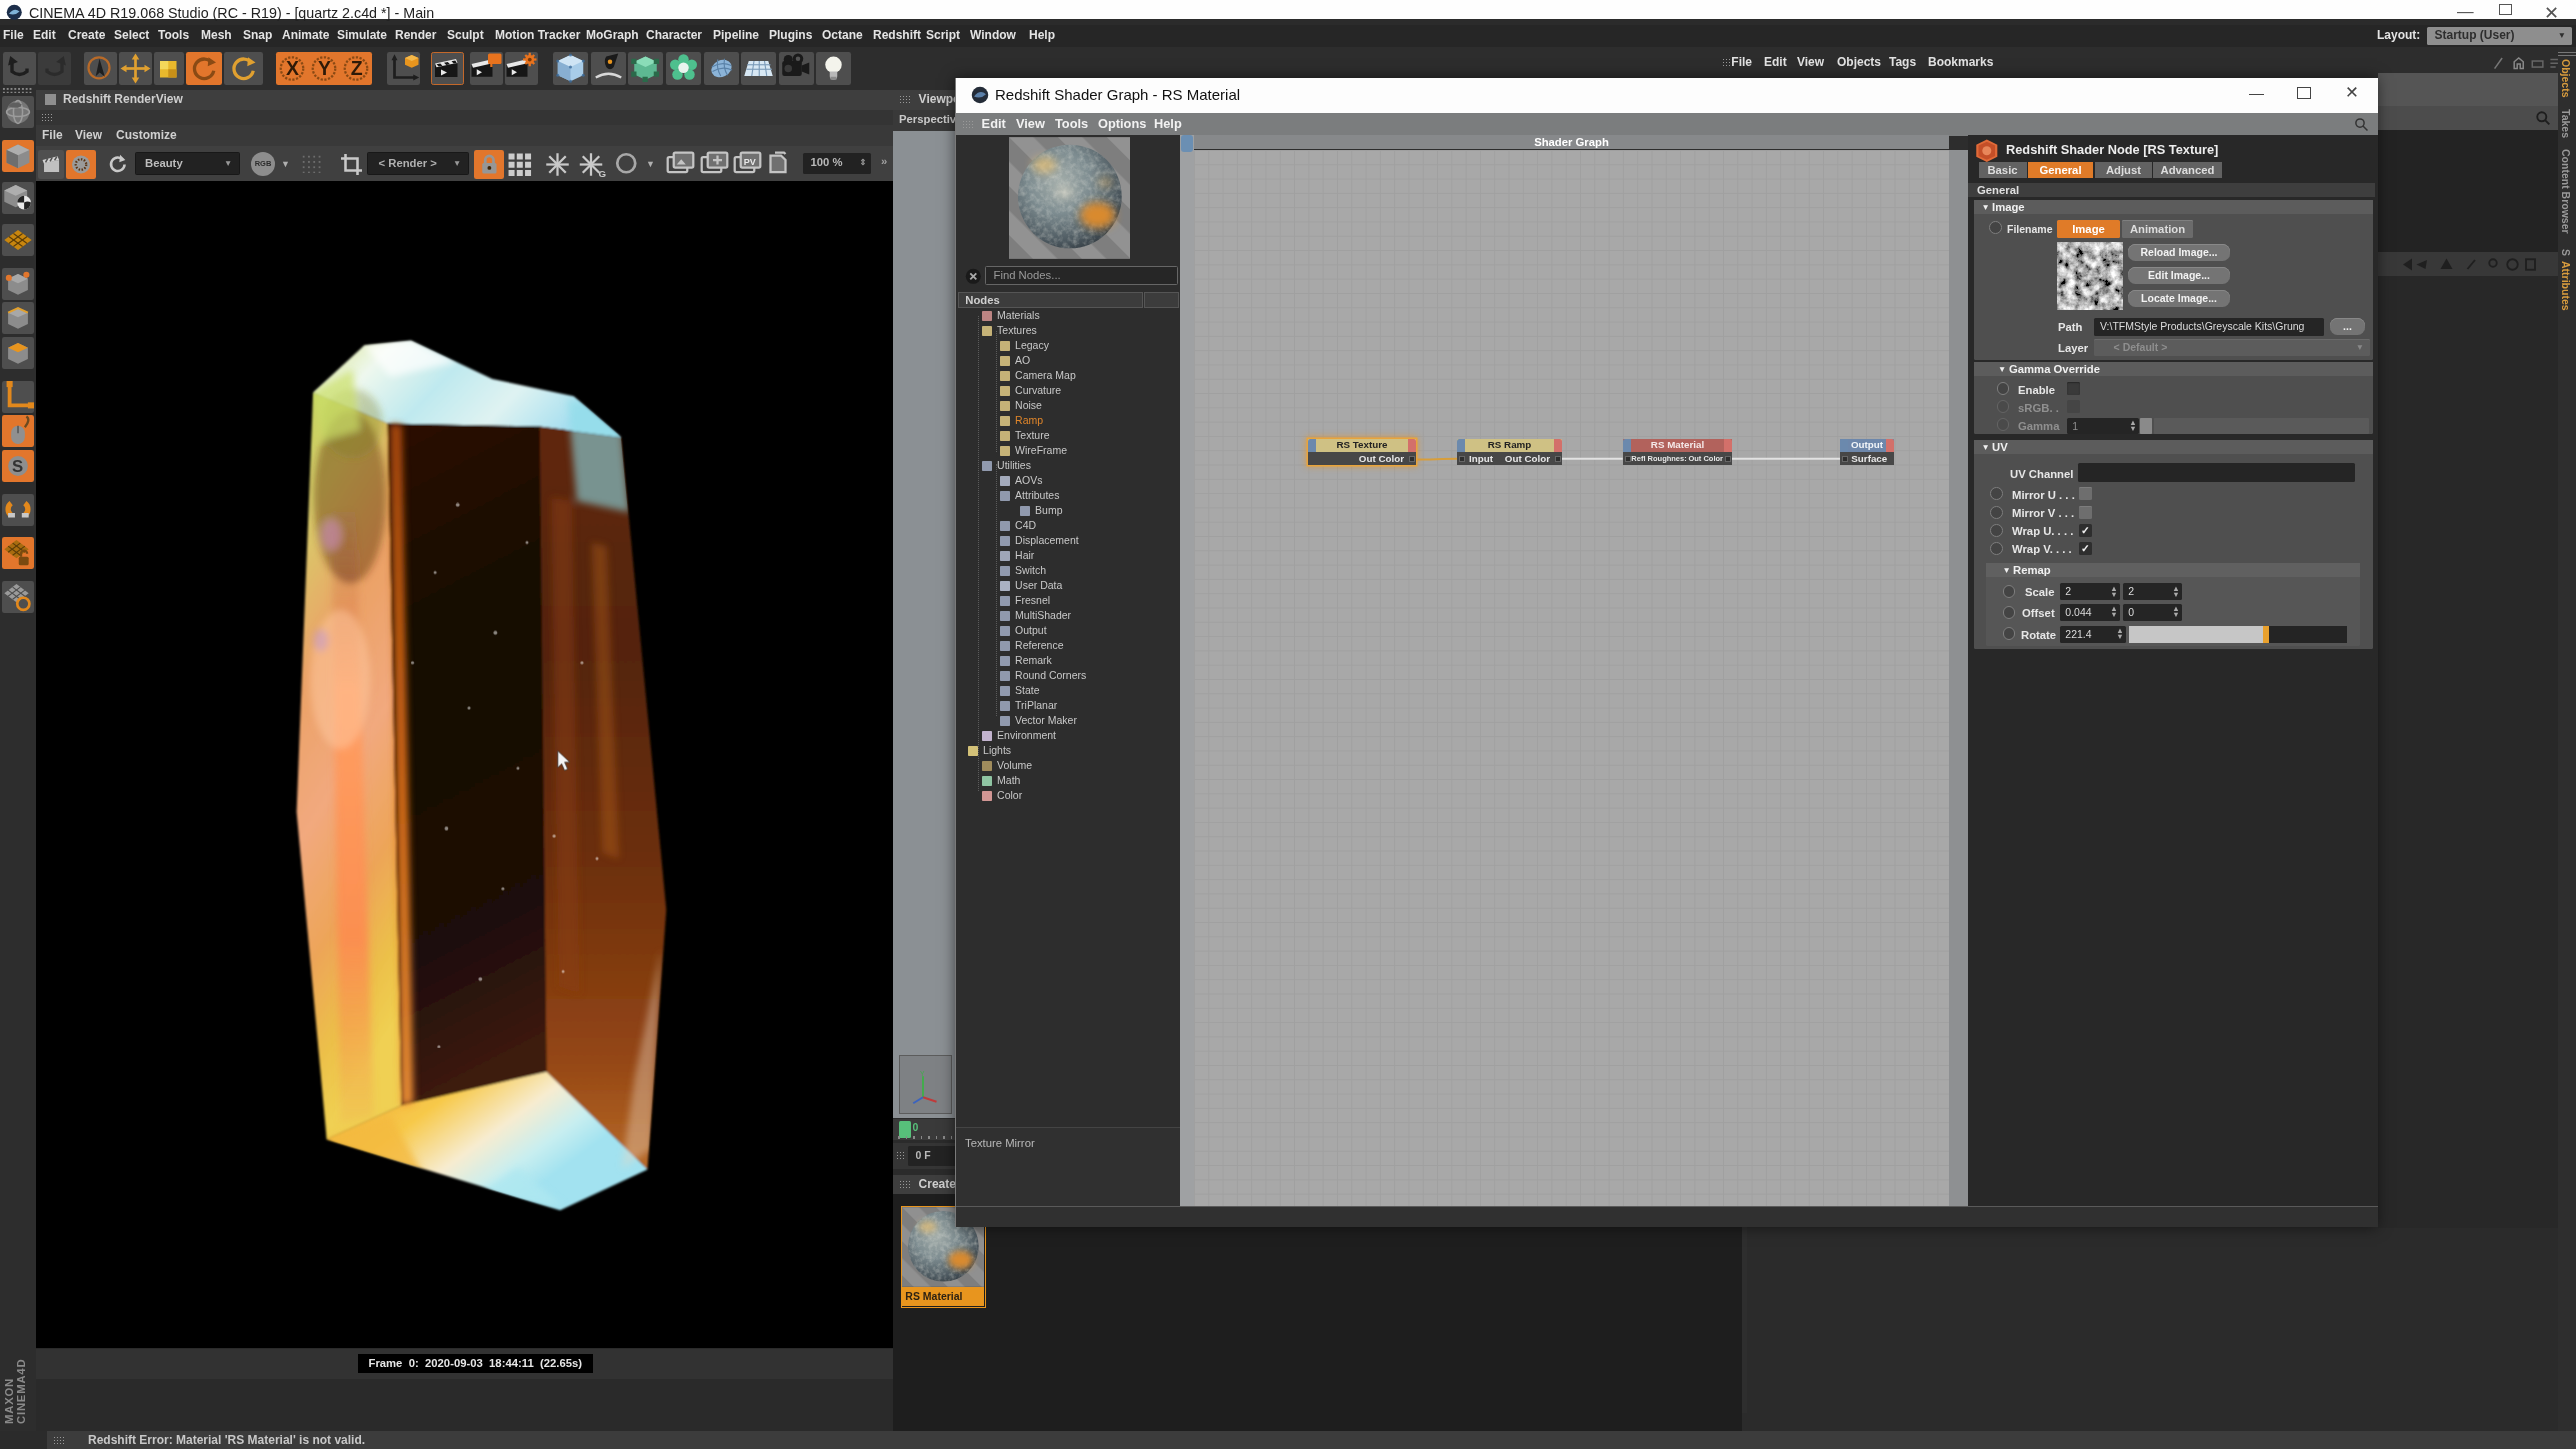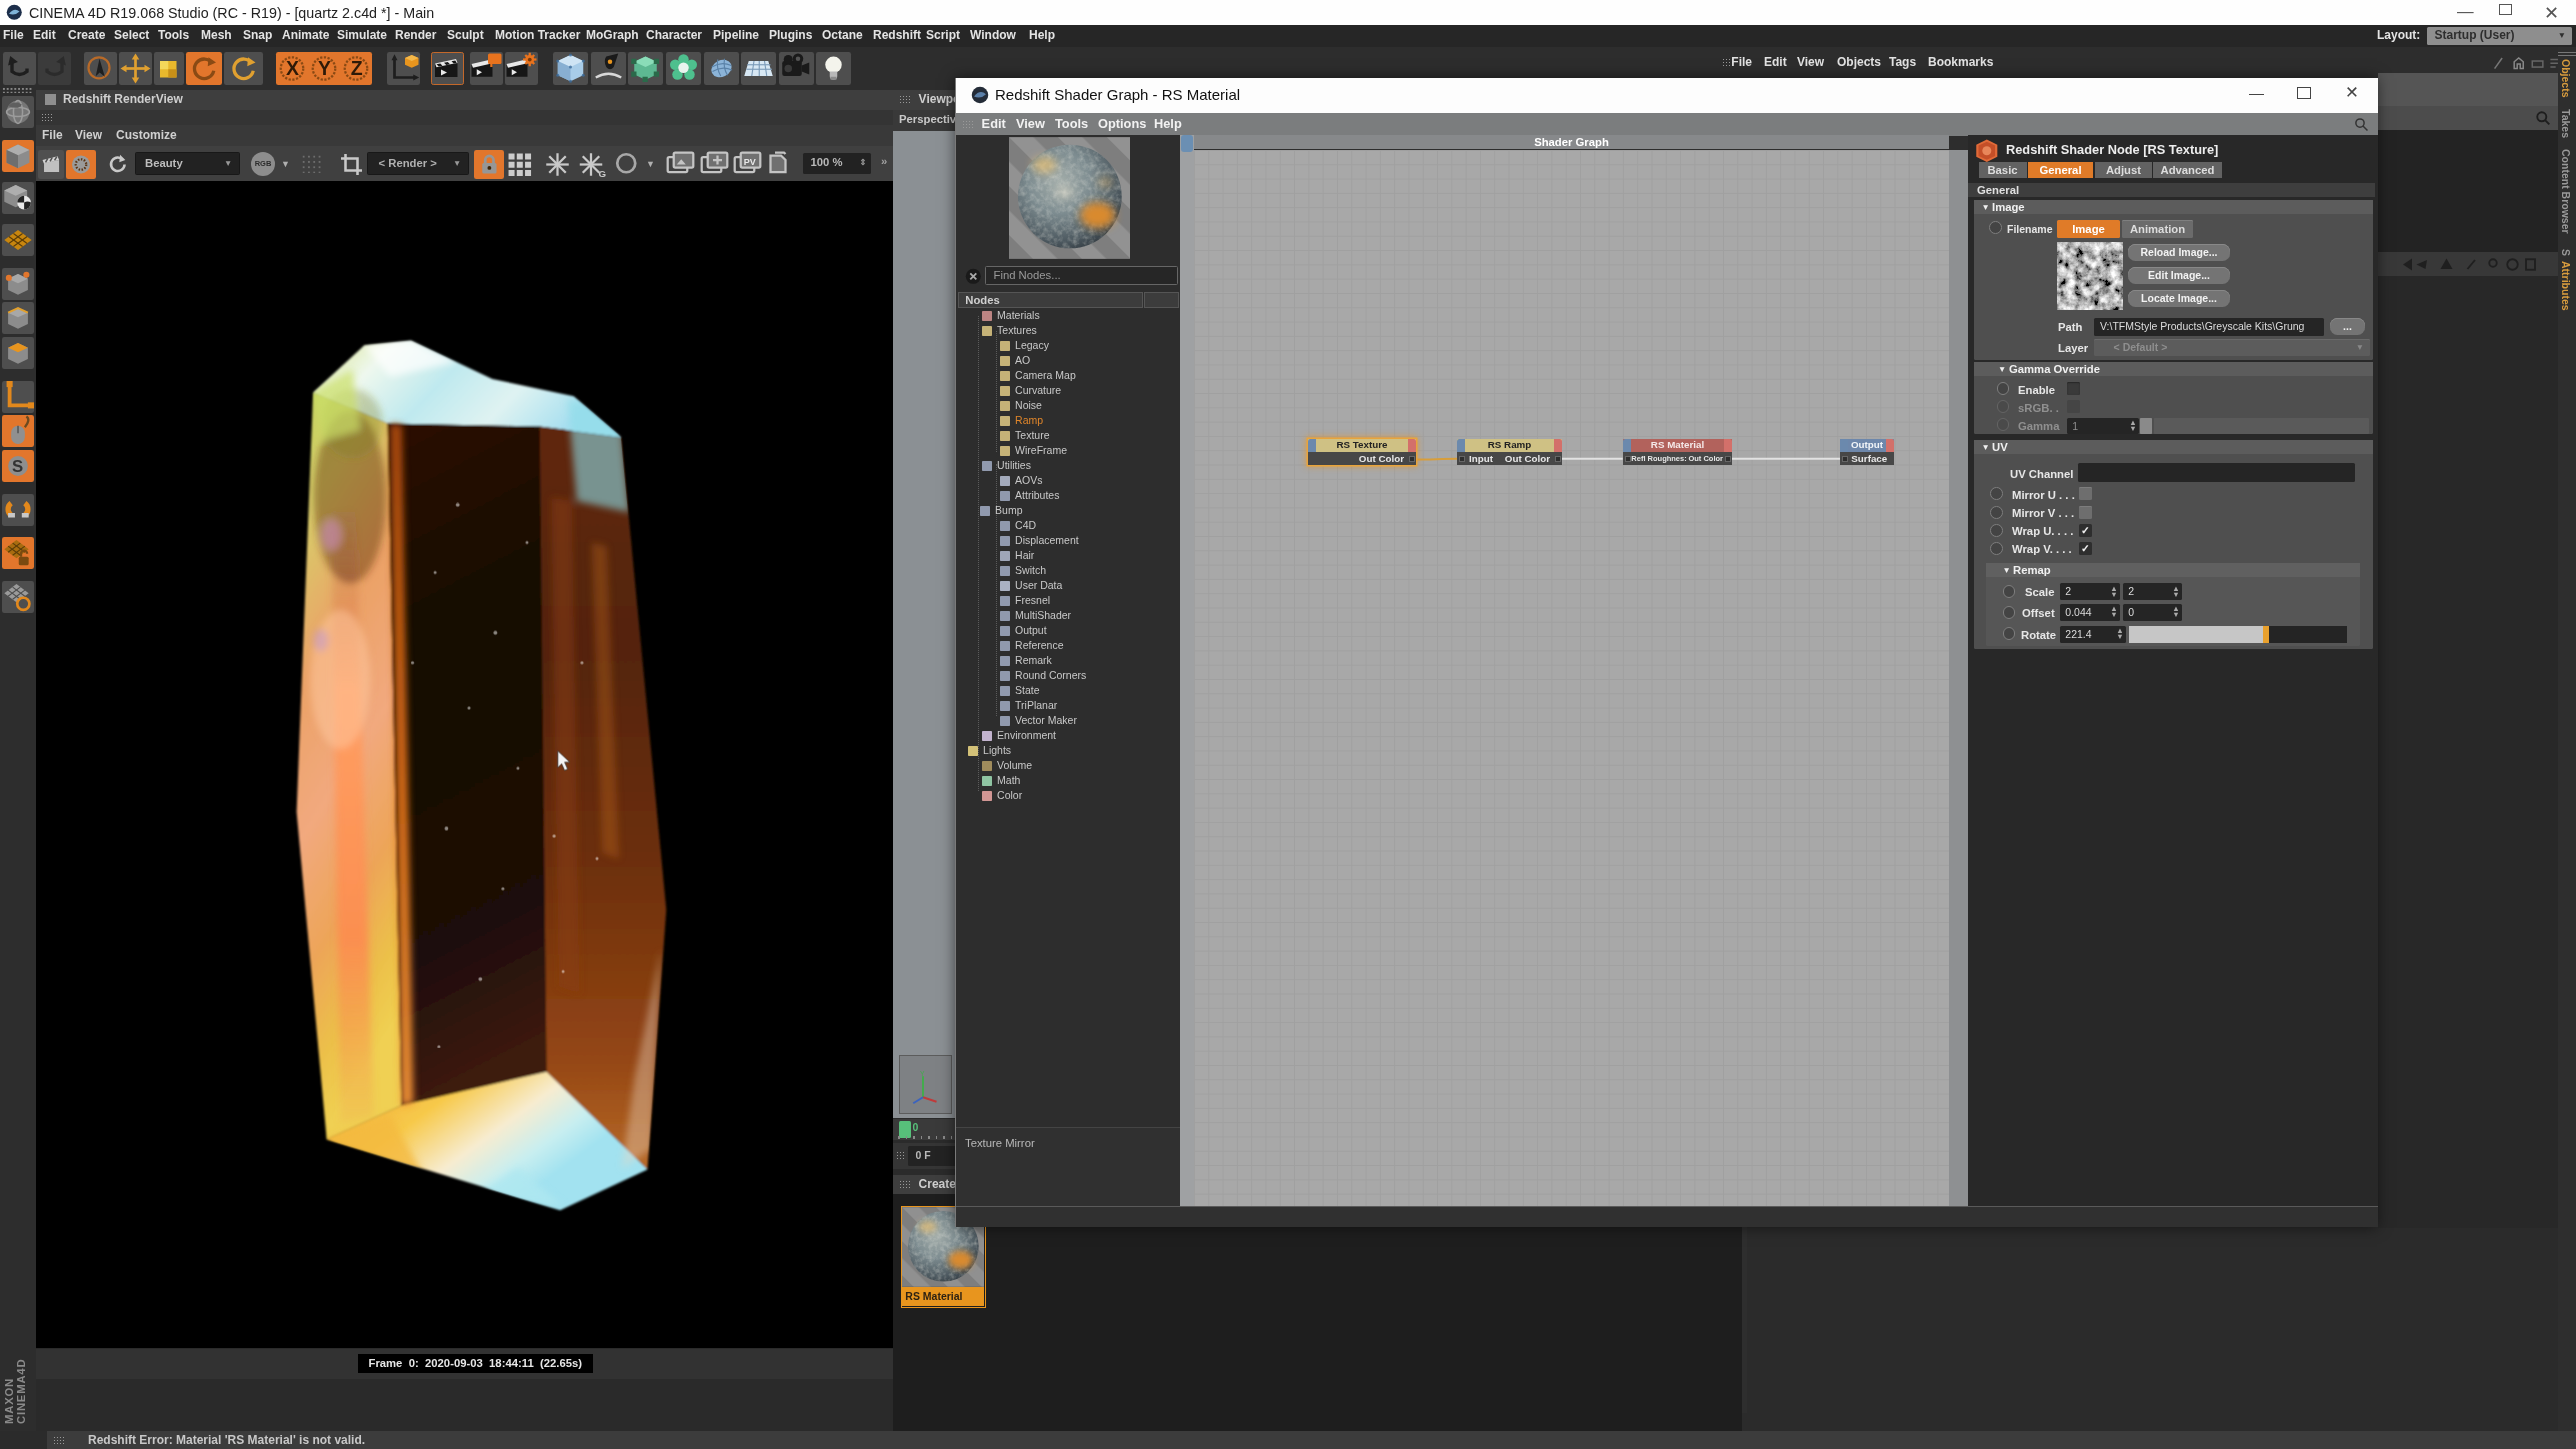--- a/index.html
+++ b/index.html
@@ -1,17 +1,17 @@
 <!DOCTYPE html>
 <html style="font-size:12px"><head><meta charset="utf-8"><style>
 *{margin:0;padding:0;box-sizing:border-box;}
 html,body{width:2576px;height:1449px;background:#2b2b2b;font-family:"Liberation Sans",sans-serif;overflow:hidden;position:relative;}
 .abs{position:absolute;}
 
-#titlebar{left:0;top:0;width:2576px;height:25px;background:#fefefe;color:#222;padding-left:18px;}
+#titlebar{left:0;top:0;width:2576px;height:19px;background:#fefefe;color:#222;padding-left:18px;}
 #menubar{left:0;top:25px;width:2576px;height:22px;background:#262626;color:#e4e4e4;font-size:12px;font-weight:bold;}
 #toolbar{left:0;top:47px;width:2576px;height:43px;background:#2d2d2d;}
 .tbtn{position:absolute;top:5.3px;height:33px;background:#4e4e4e;border-radius:2.3px;}
 .menuitem{position:absolute;top:3px;}
 
 .phead{background:#3e3e3e;color:#cfcfcf;font-weight:bold;font-size:12px;}
 .gridicon{display:inline-block;width:12px;height:9px;background:
  radial-gradient(circle,#9a9a9a 0.9px,transparent 1px);background-size:3px 3px;}
 
 #leftstrip{left:0;top:90px;width:36px;height:1341px;background:#2d2d2d;}
@@ -801,21 +801,21 @@
    <div class="ti" style="padding-left:44px"><i style="background:#c5b277"></i>AO</div>
    <div class="ti" style="padding-left:44px"><i style="background:#c5b277"></i>Camera Map</div>
    <div class="ti" style="padding-left:44px"><i style="background:#c5b277"></i>Curvature</div>
    <div class="ti" style="padding-left:44px"><i style="background:#c5b277"></i>Noise</div>
    <div class="ti" style="padding-left:44px;color:#e0862a"><i style="background:#c5b277"></i>Ramp</div>
    <div class="ti" style="padding-left:44px"><i style="background:#c5b277"></i>Texture</div>
    <div class="ti" style="padding-left:44px"><i style="background:#c5b277"></i>WireFrame</div>
    <div class="ti" style="padding-left:26px"><i style="background:#9099ad"></i>Utilities</div>
    <div class="ti" style="padding-left:44px"><i style="background:#a3aabb"></i>AOVs</div>
    <div class="ti" style="padding-left:44px"><i style="background:#9099ad"></i>Attributes</div>
-   <div class="ti" style="padding-left:24px"><i style="background:#9099ad"></i>Bump</div>
+   <div class="ti" style="padding-left:64px"><i style="background:#9099ad"></i>Bump</div>
    <div class="ti" style="padding-left:44px"><i style="background:#9099ad"></i>C4D</div>
    <div class="ti" style="padding-left:44px"><i style="background:#9099ad"></i>Displacement</div>
    <div class="ti" style="padding-left:44px"><i style="background:#9fa6b8"></i>Hair</div>
    <div class="ti" style="padding-left:44px"><i style="background:#9099ad"></i>Switch</div>
    <div class="ti" style="padding-left:44px"><i style="background:#aab1c2"></i>User Data</div>
    <div class="ti" style="padding-left:44px"><i style="background:#9099ad"></i>Fresnel</div>
    <div class="ti" style="padding-left:44px"><i style="background:#9099ad"></i>MultiShader</div>
    <div class="ti" style="padding-left:44px"><i style="background:#9099ad"></i>Output</div>
    <div class="ti" style="padding-left:44px"><i style="background:#9099ad"></i>Reference</div>
    <div class="ti" style="padding-left:44px"><i style="background:#9099ad"></i>Remark</div>

